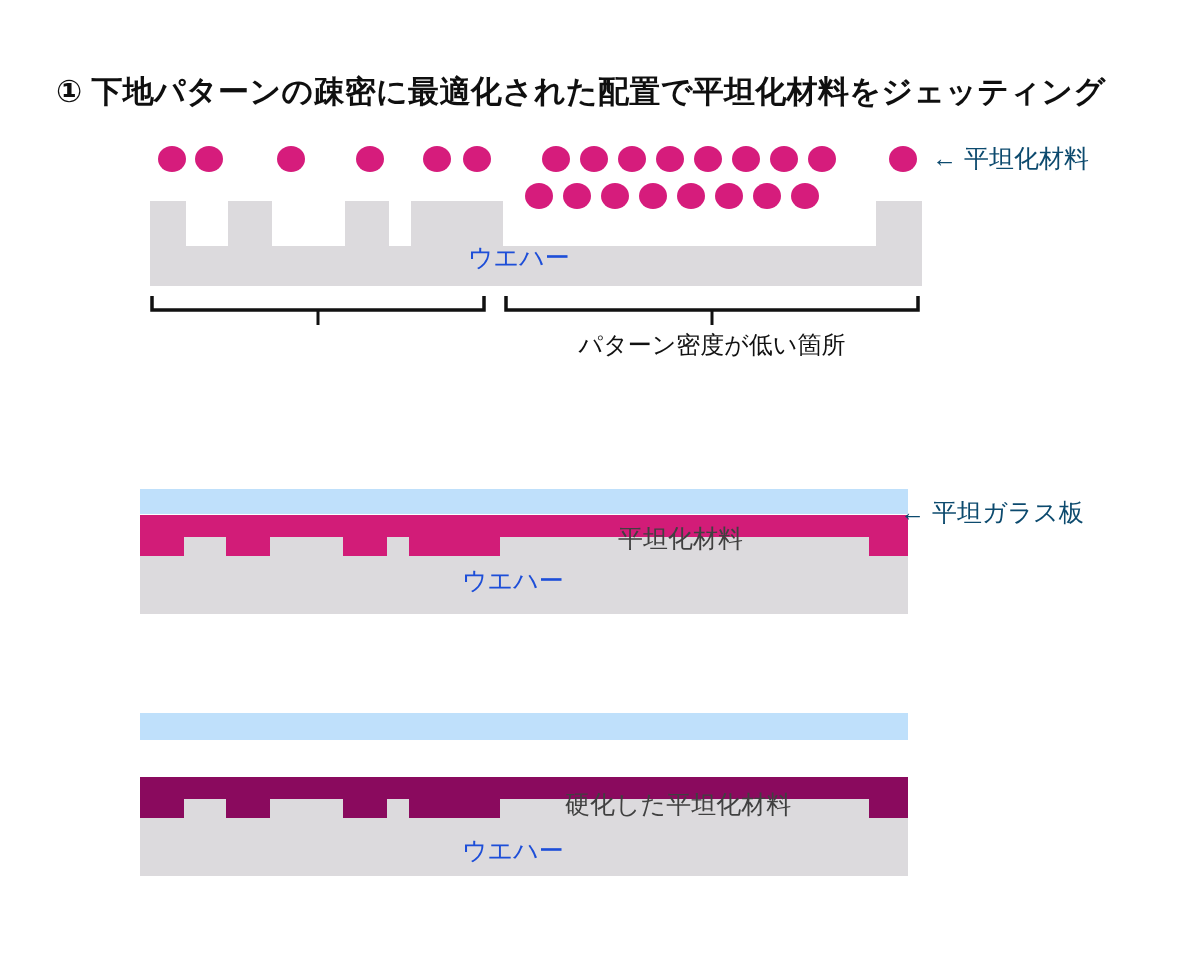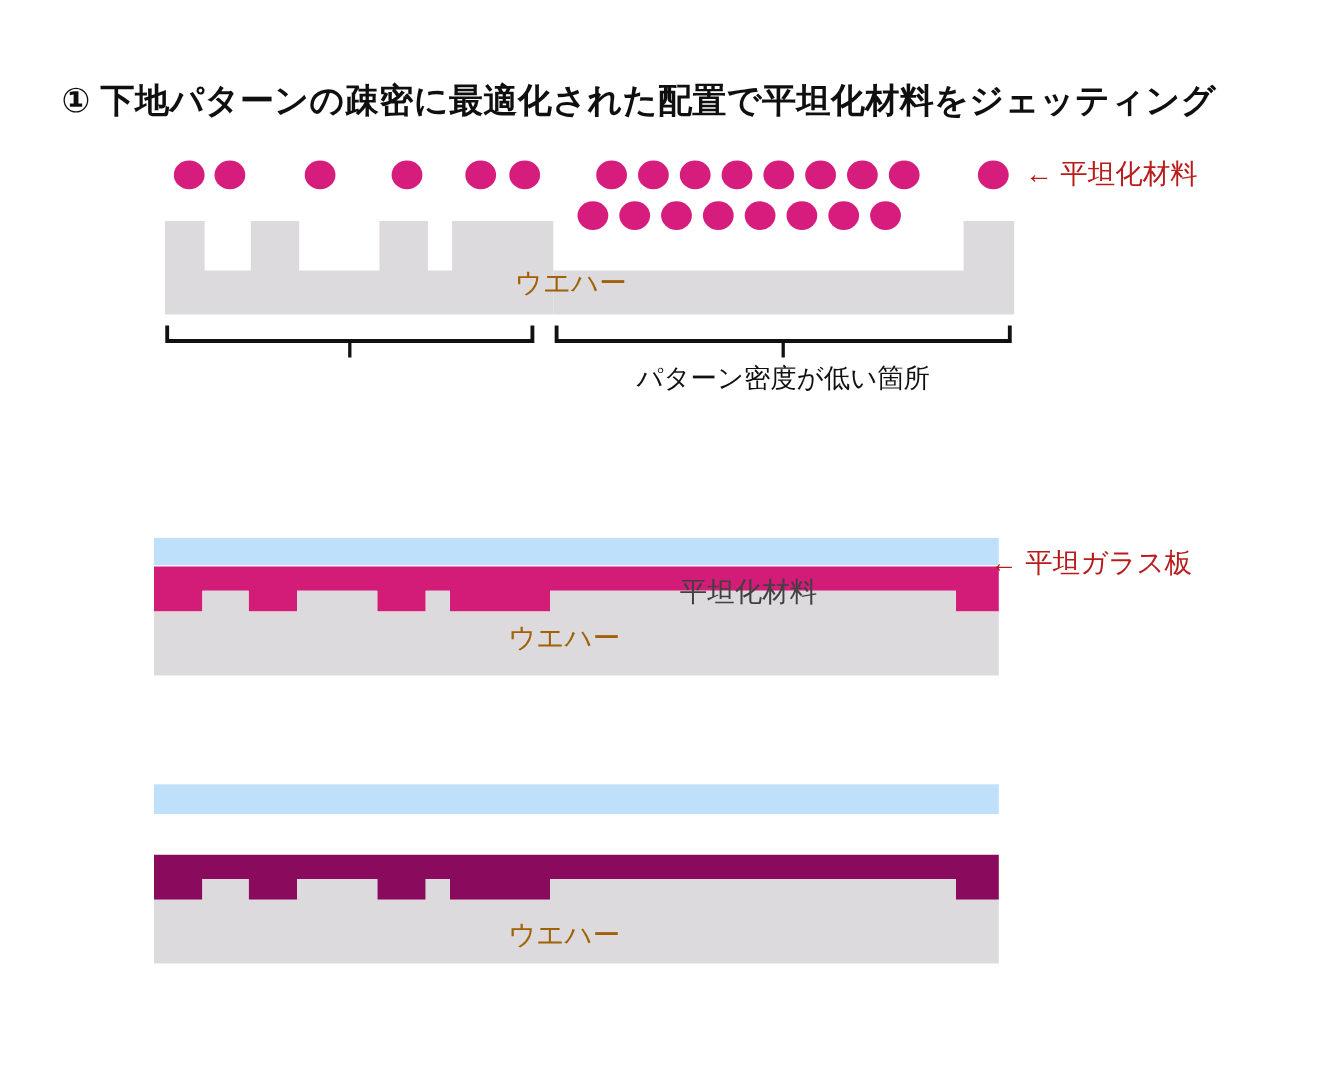--- a/index.html
+++ b/index.html
@@ -34,39 +34,39 @@
     position: absolute;
     left: 0;
     top: 0;
     width: 1200px;
     height: 968px;
     pointer-events: none;
   }
   .side-label {
     position: absolute;
     font-size: 25px;
-    color: #b91c1c;
+    color: #0c4a6e;
     white-space: nowrap;
     line-height: 1;
   }
   .bracket-label {
     position: absolute;
     font-size: 24px;
     color: #111111;
     white-space: nowrap;
     text-align: center;
     line-height: 1;
   }
   .in-shape-label {
     position: absolute;
     font-size: 25px;
     white-space: nowrap;
     line-height: 1;
   }
-  .lbl-dark { color: #a16207; }
+  .lbl-dark { color: #1d4ed8; }
   .lbl-light { color: #404040; }
 </style>
 </head>
 <body>
 
 <div class="canvas">
 
   <div class="step-heading" style="left:56px; top:76px;">① 下地パターンの疎密に最適化された配置で平坦化材料をジェッティング</div>
 
 
@@ -180,16 +180,17 @@
 
 
   <div class="bracket-label" style="left:562px; top:333px; width:300px;">パターン密度が低い箇所</div>
 
   <div class="in-shape-label lbl-light" style="left:618px; top:526px;">平坦化材料</div>
 
   <div class="in-shape-label lbl-dark" style="left:462px; top:568px;">ウエハー</div>
 
   <div class="side-label" style="left:900px; top:500px;">← 平坦ガラス板</div>
 
+  <div class="in-shape-label lbl-light" style="left:565px; top:792px;">硬化した平坦化材料</div>
 
   <div class="in-shape-label lbl-dark" style="left:462px; top:838px;">ウエハー</div>
 
 </div>
 
 </body></html>

